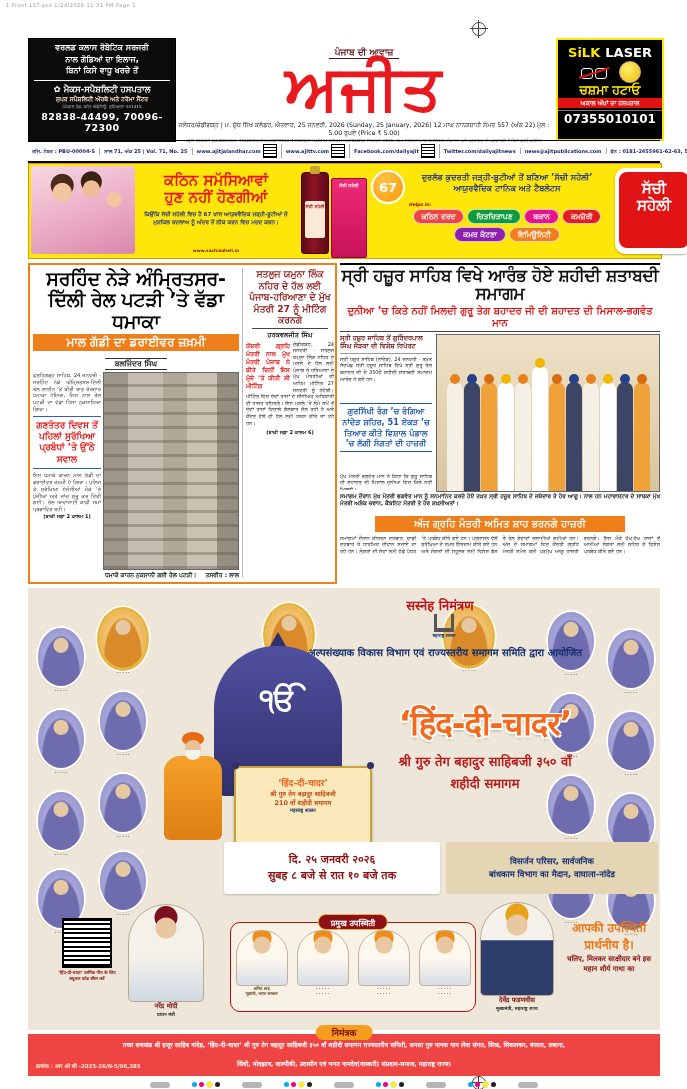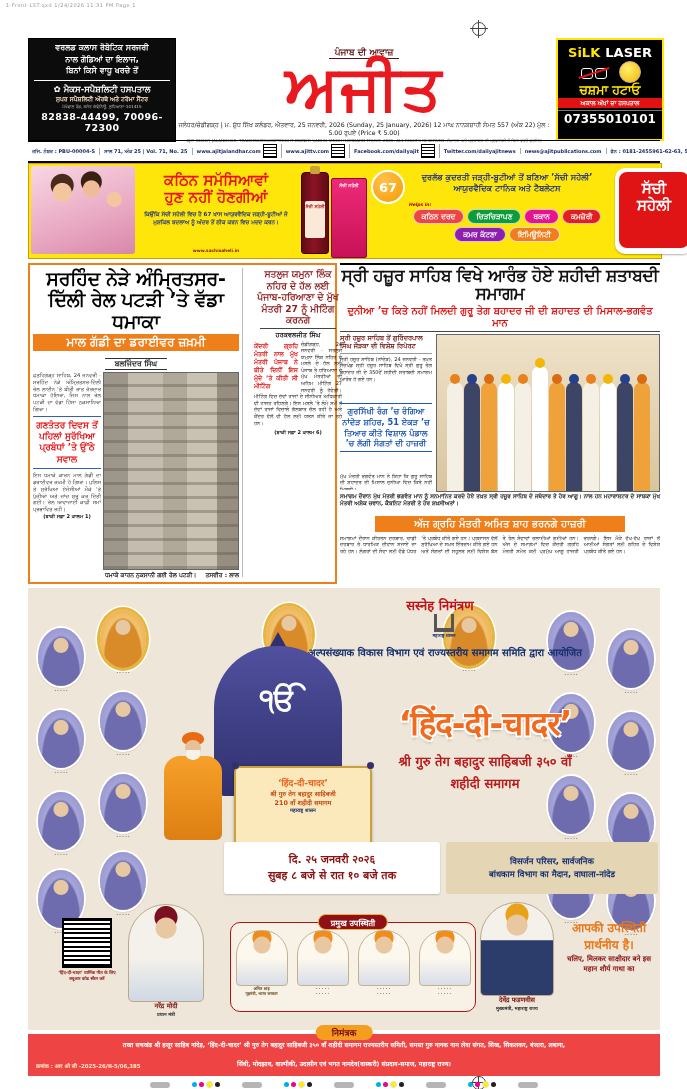--- a/index.html
+++ b/index.html
@@ -288,21 +288,21 @@
           <div class="bodytxt">ਇਸ ਧਮਾਕੇ ਕਾਰਨ ਮਾਲ ਗੱਡੀ ਦਾ ਡਰਾਈਵਰ ਜ਼ਖ਼ਮੀ ਹੋ ਗਿਆ। ਪੁਲਿਸ ਤੇ ਸੁਰੱਖਿਆ ਏਜੰਸੀਆਂ ਮੌਕੇ ’ਤੇ ਪੁੱਜੀਆਂ ਅਤੇ ਜਾਂਚ ਸ਼ੁਰੂ ਕਰ ਦਿੱਤੀ ਗਈ। ਰੇਲ ਆਵਾਜਾਈ ਕਾਫ਼ੀ ਸਮਾਂ ਪ੍ਰਭਾਵਿਤ ਰਹੀ।</div>
           <div class="cont">(ਬਾਕੀ ਸਫ਼ਾ 2 ਕਾਲਮ 1)</div>
         </div>
         <div class="abs" style="left:72px;top:199px;right:0;display:flex;justify-content:space-between">
           <span class="cap">ਧਮਾਕੇ ਕਾਰਨ ਨੁਕਸਾਨੀ ਗਈ ਰੇਲ ਪਟੜੀ।</span>
           <span class="cap">ਤਸਵੀਰ : ਲਾਲ</span>
         </div>
       </div>
     </div>
 
-    <div class="abs" style="left:212px;top:3px;width:88px;height:309px;border-left:1px solid #bbb;padding-left:11px">
+    <div class="abs" style="left:212px;top:3px;width:88px;height:309px;border-left:1px solid #bbb;padding-left:3px">
       <div class="ctr midhead">ਸਤਲੁਜ ਯਮੁਨਾ ਲਿੰਕ ਨਹਿਰ ਦੇ ਹੱਲ ਲਈ ਪੰਜਾਬ-ਹਰਿਆਣਾ ਦੇ ਮੁੱਖ ਮੰਤਰੀ 27 ਨੂੰ ਮੀਟਿੰਗ ਕਰਨਗੇ</div>
       <div class="midrule"></div>
       <div class="ctr" style="font-size:6.5px;font-weight:bold">ਹਰਕਵਲਜੀਤ ਸਿੰਘ</div>
       <div class="bodytxt" style="font-size:5px;margin-top:2px">
         <span class="rednote">ਕੇਂਦਰੀ ਗ੍ਰਹਿ ਮੰਤਰੀ ਨਾਲ ਮੁੱਖ ਮੰਤਰੀ ਪੰਜਾਬ ਨੇ ਬੀਤੇ ਦਿਨੀਂ ਇਸ ਮੁੱਦੇ ’ਤੇ ਕੀਤੀ ਸੀ ਮੀਟਿੰਗ</span>
         <span>ਚੰਡੀਗੜ੍ਹ, 24 ਜਨਵਰੀ - ਸਤਲੁਜ ਯਮੁਨਾ ਲਿੰਕ ਨਹਿਰ ਦੇ ਮਸਲੇ ਦੇ ਹੱਲ ਲਈ ਪੰਜਾਬ ਤੇ ਹਰਿਆਣਾ ਦੇ ਮੁੱਖ ਮੰਤਰੀਆਂ ਦੀ ਅਹਿਮ ਮੀਟਿੰਗ 27 ਜਨਵਰੀ ਨੂੰ ਹੋਵੇਗੀ।</span>
         <span>ਮੀਟਿੰਗ ਵਿਚ ਦੋਵਾਂ ਰਾਜਾਂ ਦੇ ਸੀਨੀਅਰ ਅਧਿਕਾਰੀ ਵੀ ਹਾਜ਼ਰ ਰਹਿਣਗੇ। ਇਸ ਮਸਲੇ ’ਤੇ ਲੰਮੇ ਸਮੇਂ ਤੋਂ ਦੋਵਾਂ ਰਾਜਾਂ ਵਿਚਾਲੇ ਗੱਲਬਾਤ ਚੱਲ ਰਹੀ ਹੈ ਅਤੇ ਕੇਂਦਰ ਵੱਲੋਂ ਵੀ ਹੱਲ ਲਈ ਯਤਨ ਕੀਤੇ ਜਾ ਰਹੇ ਹਨ।</span>
       </div>
       <div class="cont" style="margin-top:3px">(ਬਾਕੀ ਸਫ਼ਾ 2 ਕਾਲਮ 6)</div>
     </div>

